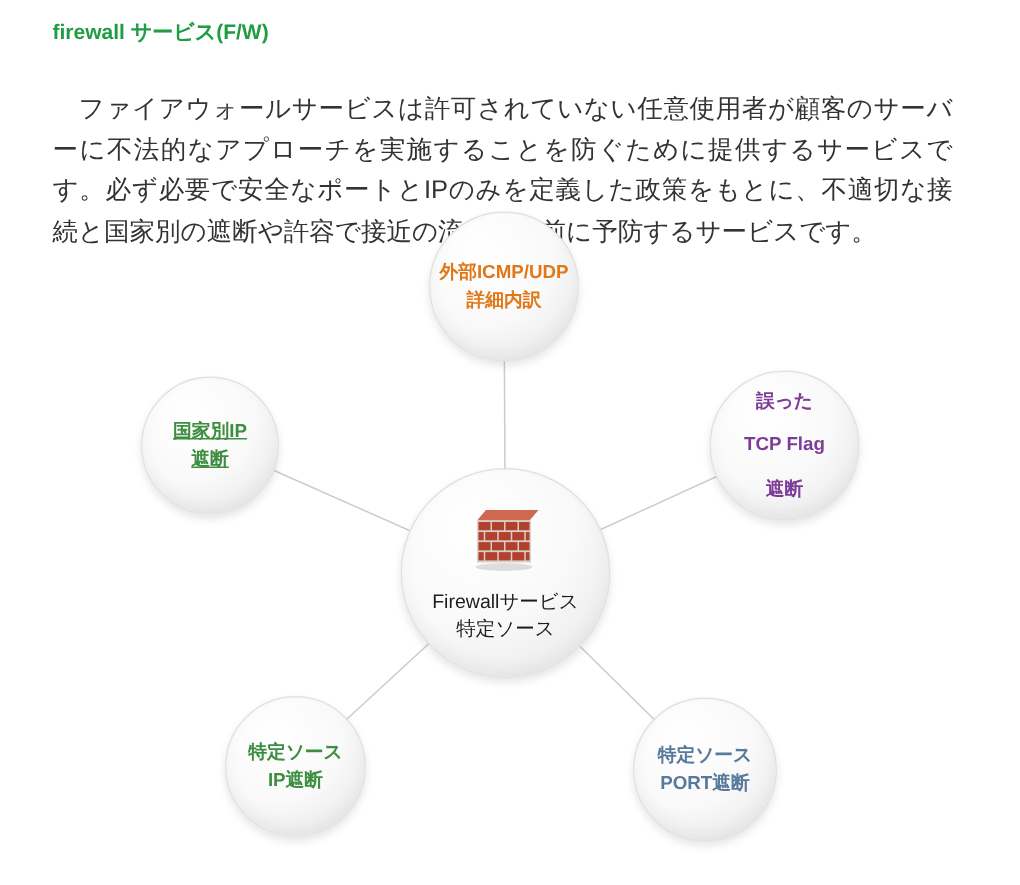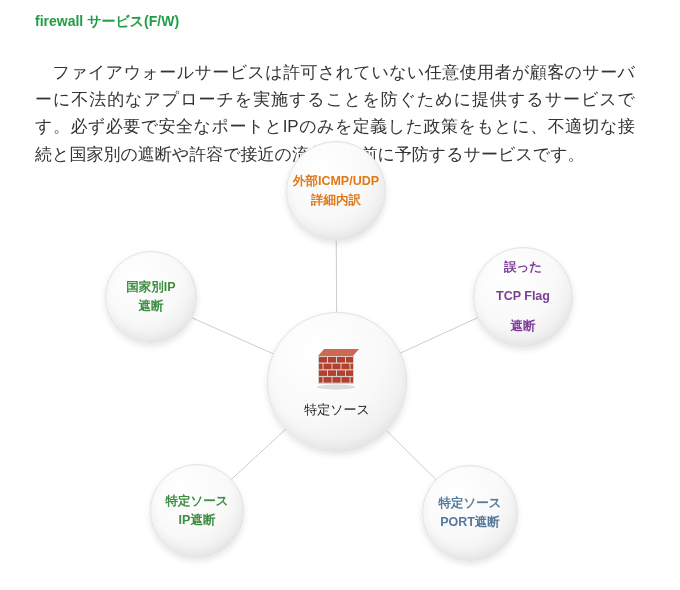--- a/index.html
+++ b/index.html
@@ -58,21 +58,21 @@
   .node-center {
     left: 267px; top: 312px;
     width: 140px; height: 140px;
     font-weight: normal;
     font-size: 13px;
     color: #1c1c1c;
     line-height: 1.45;
   }
   .node-center .icon-wrap { margin-bottom: 5px; }
   .node-top          { left: 286px; top: 141px; width: 100px; height: 100px; }
-  .node-left         { left:  105px; top: 251px; width:  92px; height:  92px; }
+  .node-left         { left:  94px; top: 251px; width:  92px; height:  92px; text-decoration: underline; }
   .node-right        { left: 473px; top: 247px; width: 100px; height: 100px; }
   .node-bottom-left  { left: 150px; top: 464px; width:  94px; height:  94px; }
   .node-bottom-right { left: 422px; top: 465px; width:  96px; height:  96px; }
 </style>
 </head>
 <body>
 
 <h1 class="page-title" style="color: rgb(31, 157, 69);">firewall サービス(F/W)</h1>
 
 <p class="intro-text">　ファイアウォールサービスは許可されていない任意使用者が顧客のサーバーに不法的なアプローチを実施することを防ぐために提供するサービスです。必ず必要で安全なポートとIPのみを定義した政策をもとに、不適切な接続と国家別の遮断や許容で接近の流入を事前に予防するサービスです。</p>
@@ -135,16 +135,17 @@
           <rect x="24" y="26.4" width="8" height="5.5"></rect>
           <rect x="33" y="26.4" width="7" height="5.5"></rect>
           <rect x="6" y="33.1" width="3.5" height="5.5"></rect>
           <rect x="10.5" y="33.1" width="8" height="5.5"></rect>
           <rect x="19.5" y="33.1" width="8" height="5.5"></rect>
           <rect x="28.5" y="33.1" width="8" height="5.5"></rect>
           <rect x="37.5" y="33.1" width="2.5" height="5.5"></rect>
         </g>
       </svg>
     </span>
+    <span>Firewallサービス</span>
     <span>特定ソース</span>
   </div>
 
 </div>
 
 </body></html>

